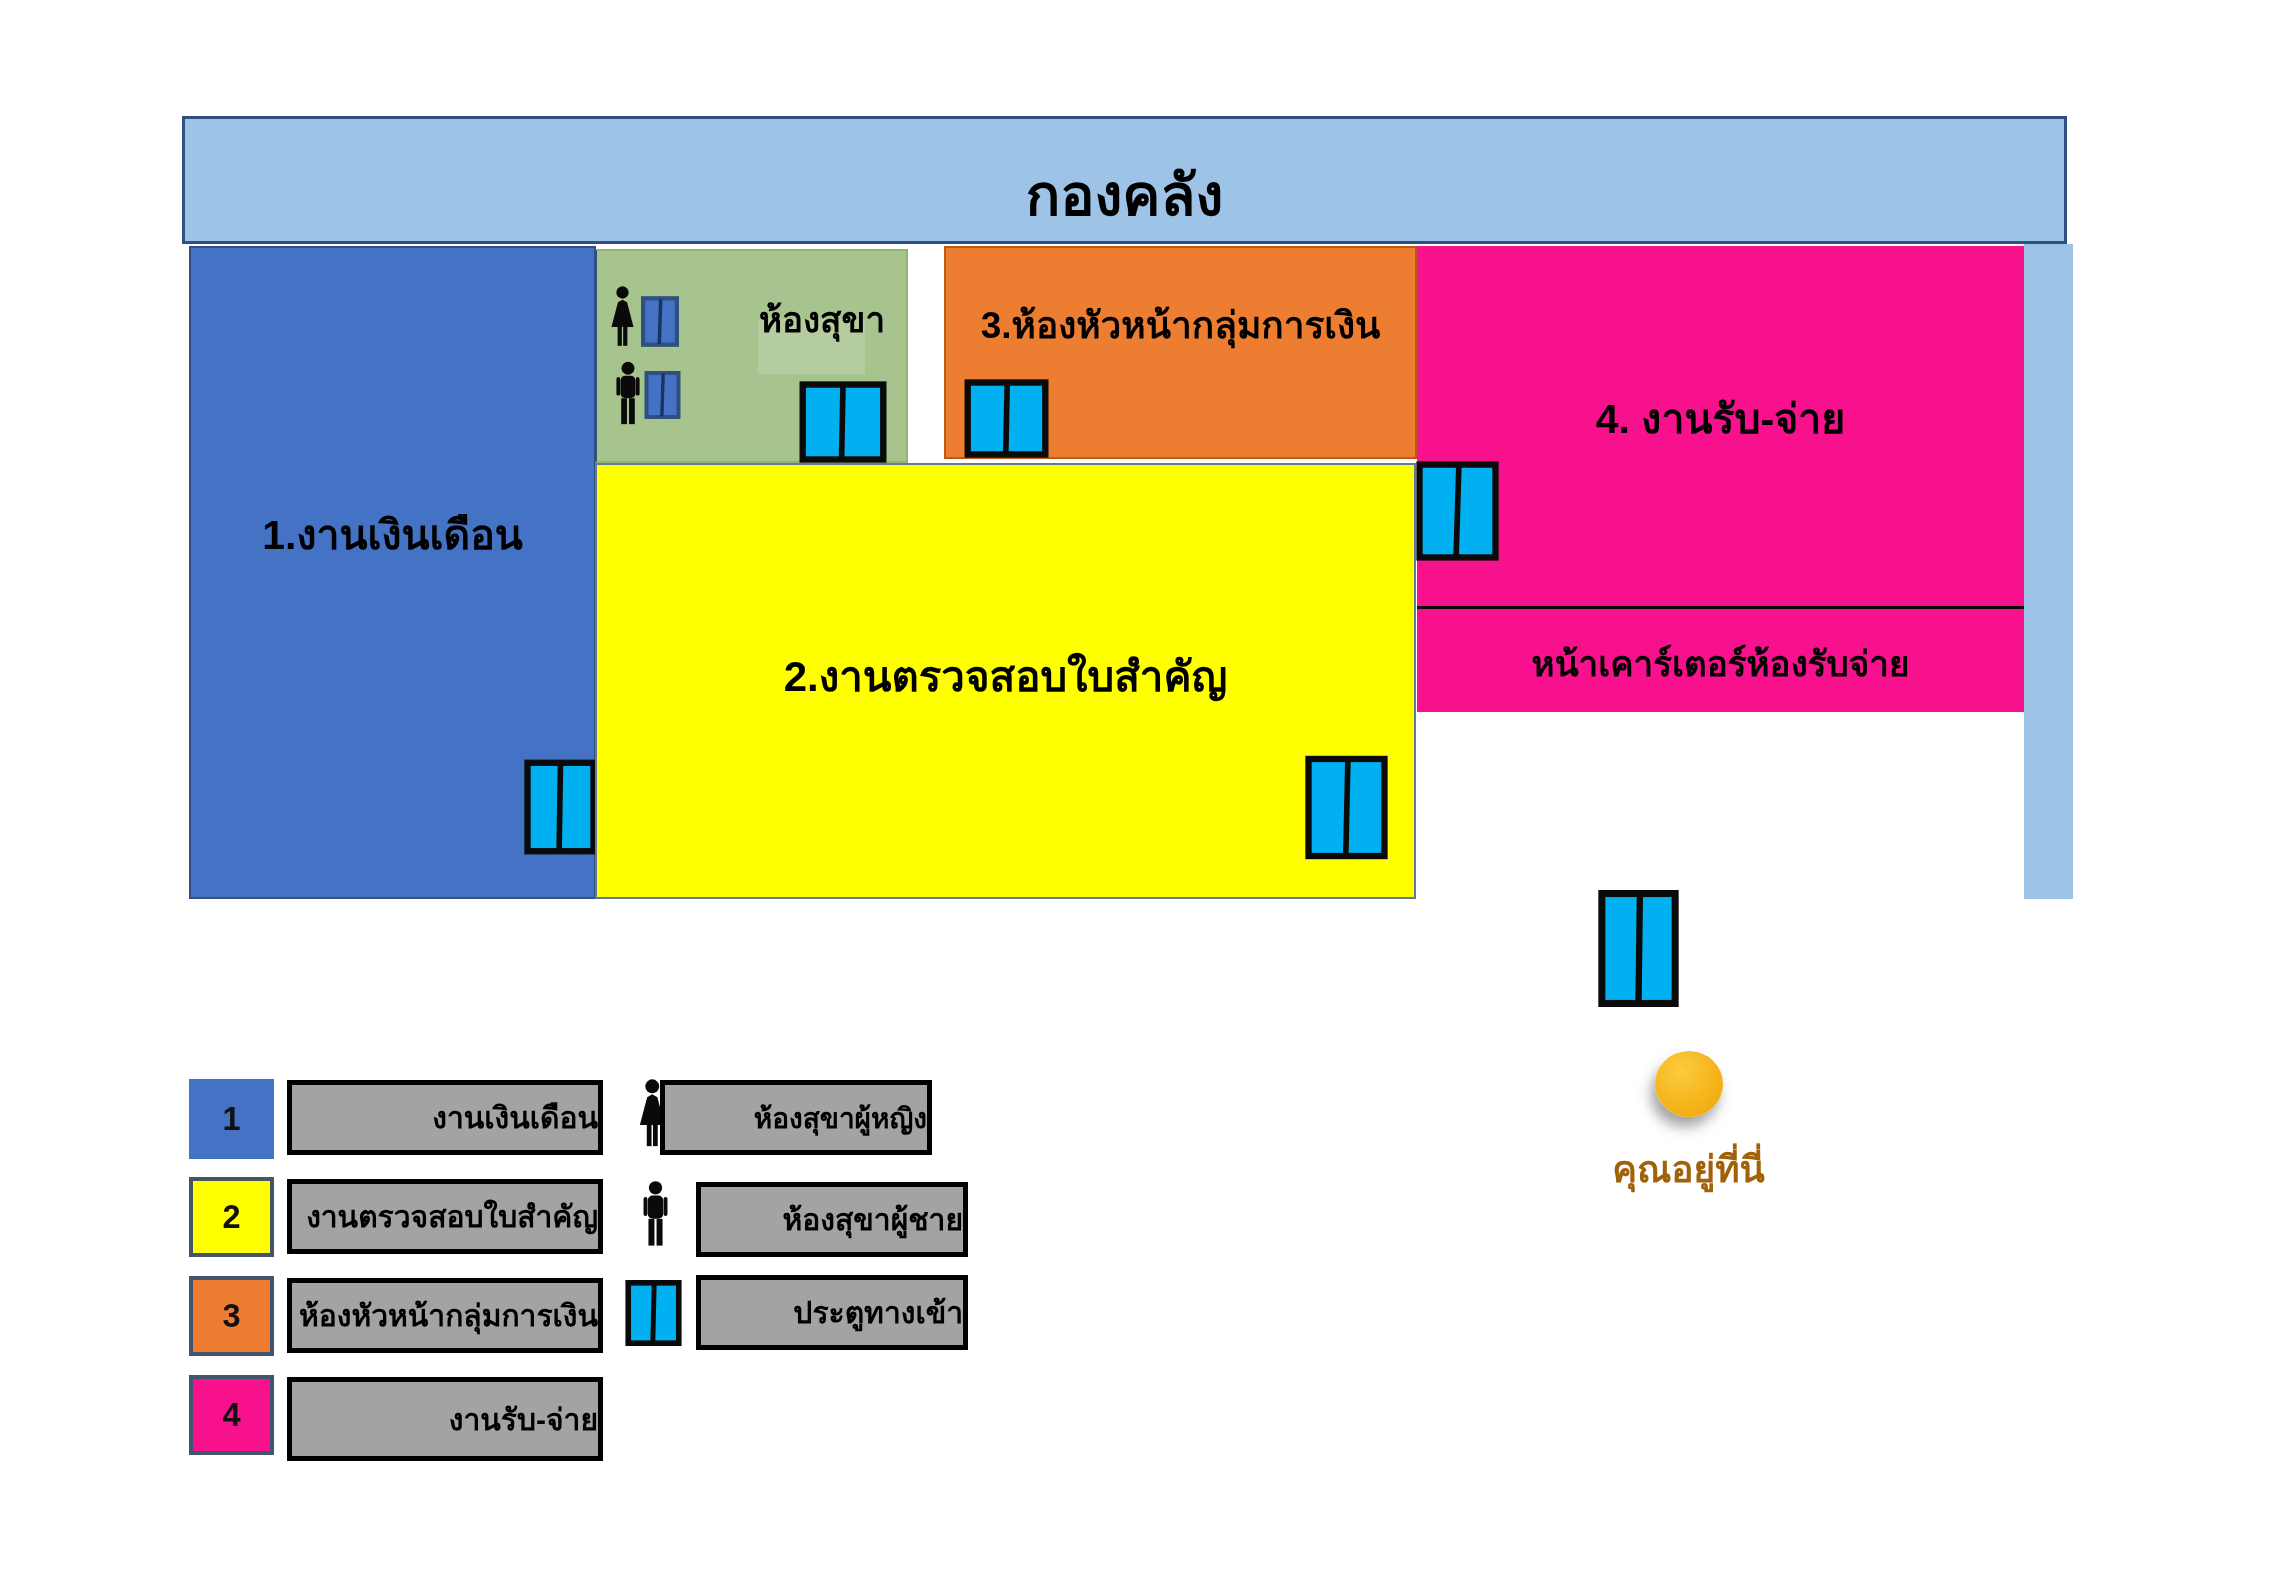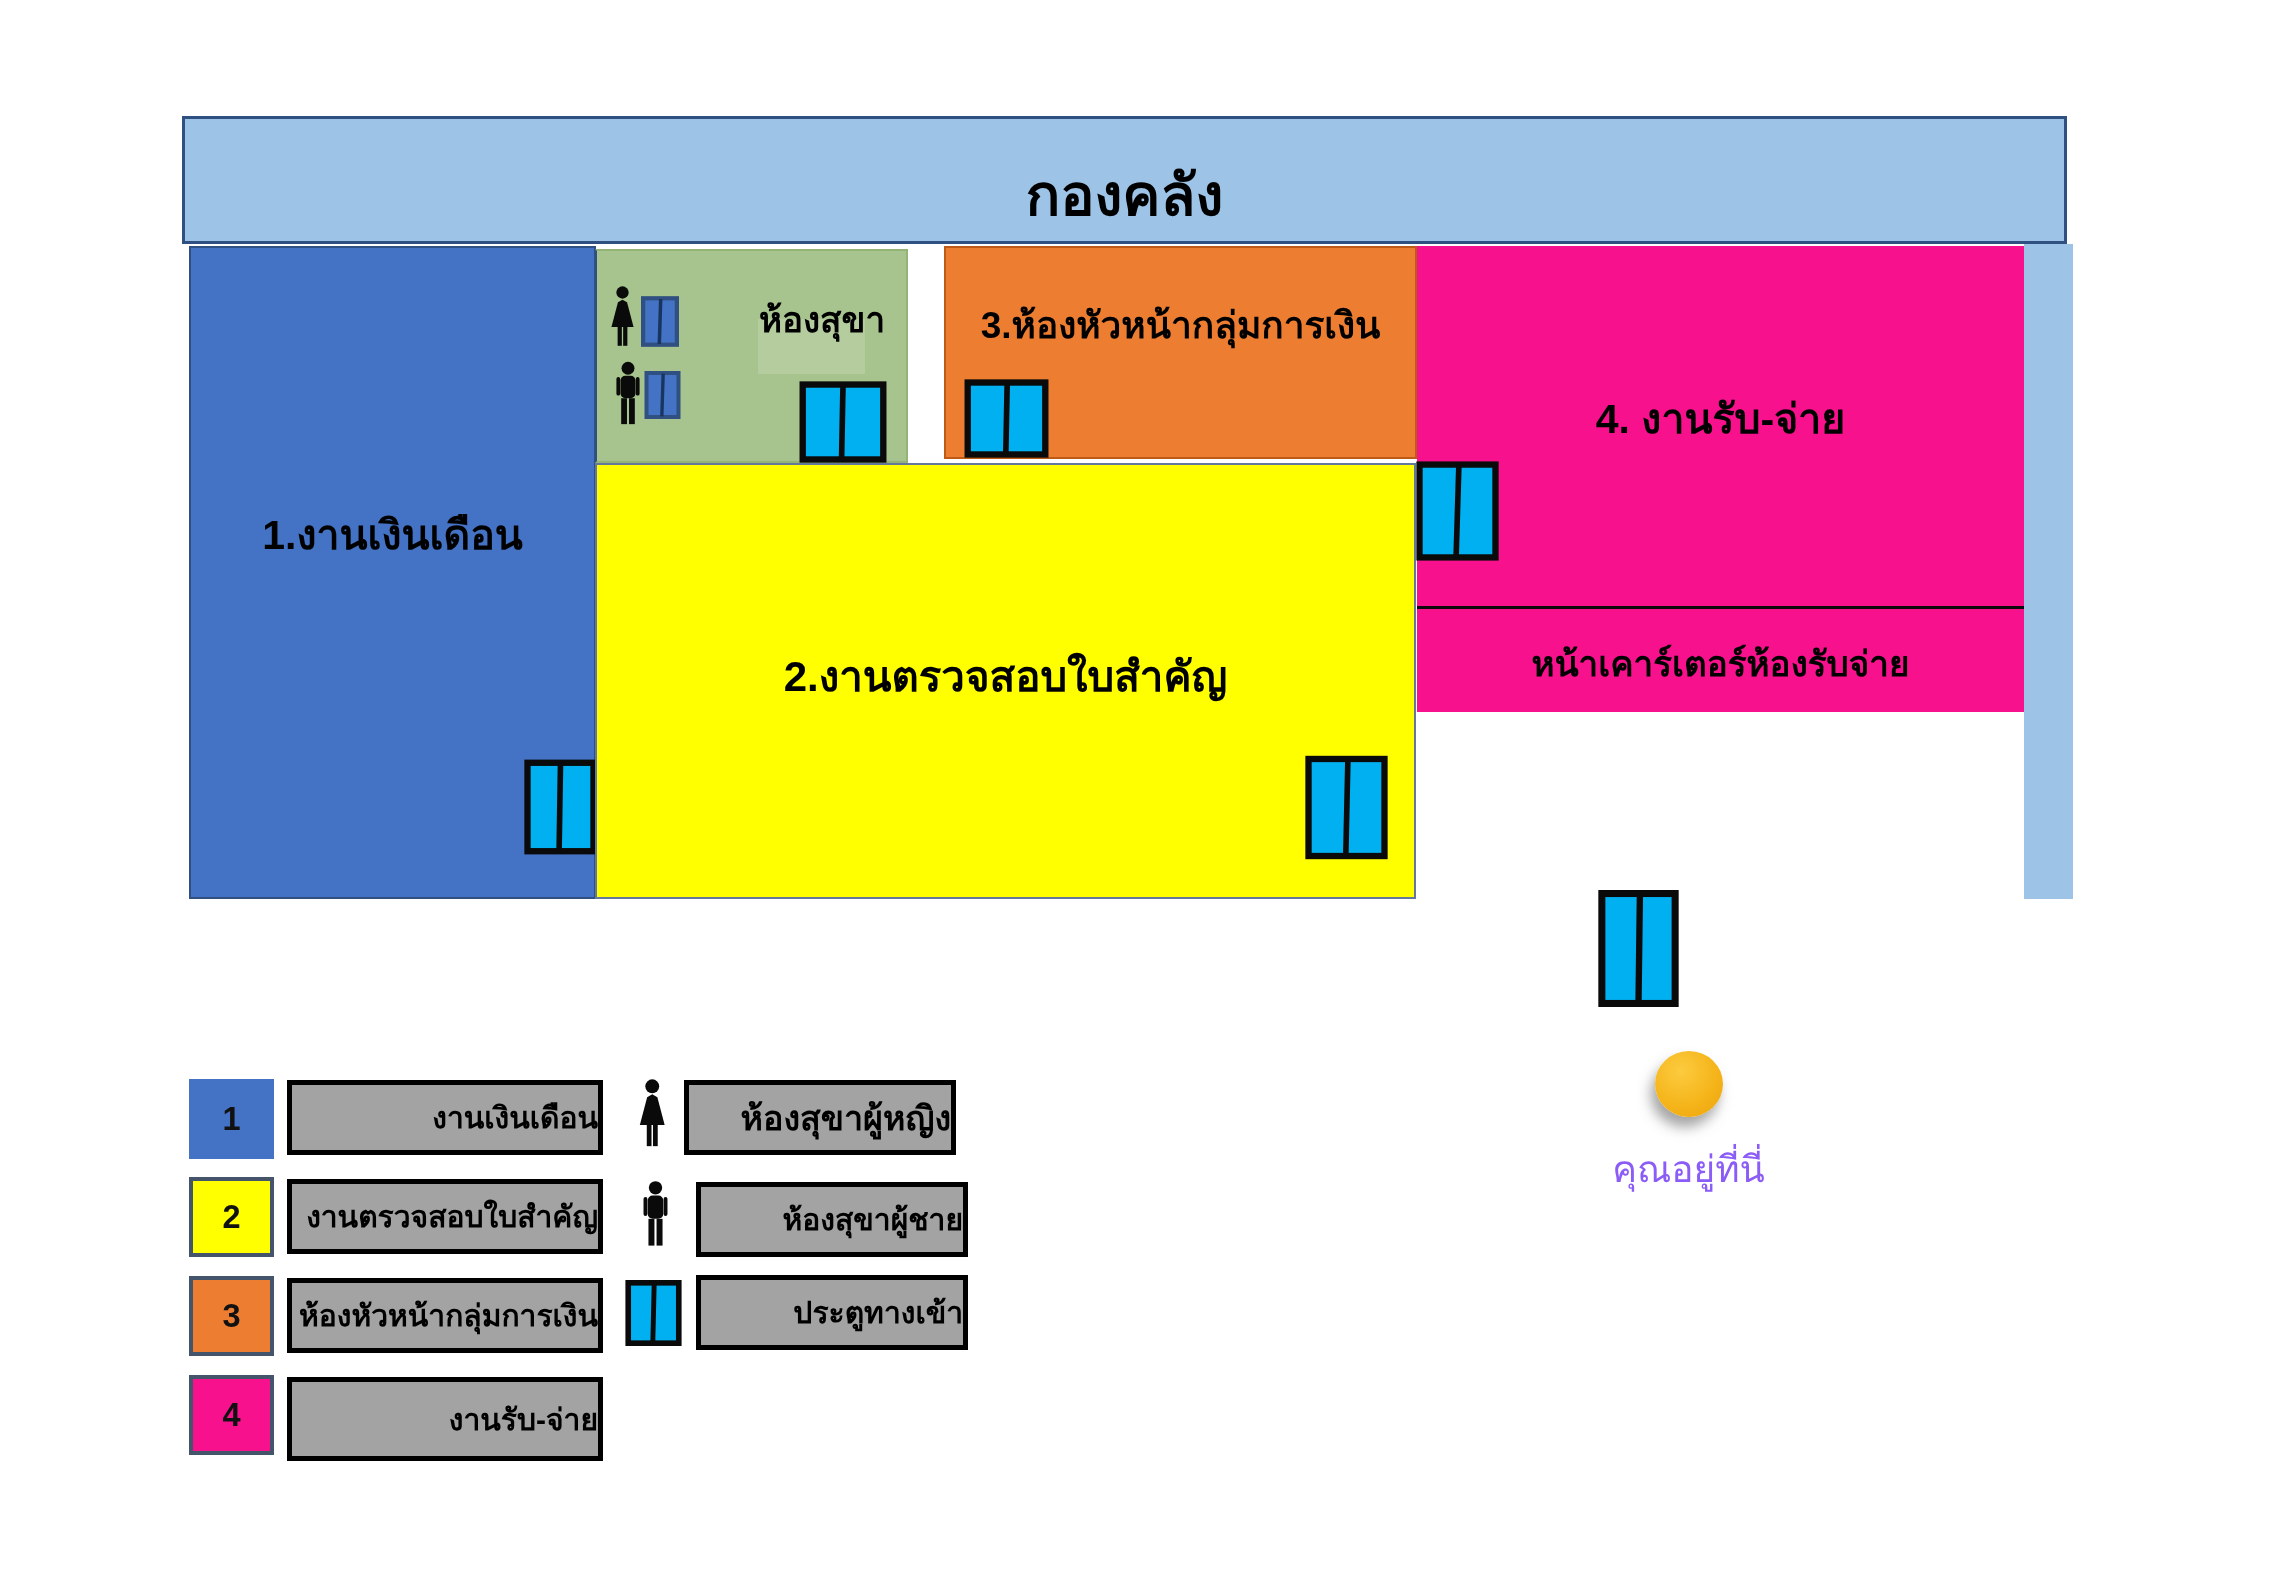--- a/index.html
+++ b/index.html
@@ -12,21 +12,21 @@
               font-weight:700;white-space:nowrap;}
   .door-svg{position:absolute;}
   .legend-box{position:absolute;background:#a3a3a3;border:5px solid #000;
               display:flex;align-items:center;justify-content:flex-end;
               font-weight:700;color:#000;box-sizing:border-box;white-space:nowrap;}
   .legend-square{position:absolute;display:flex;align-items:center;justify-content:center;
                  font-weight:600;color:#111;box-sizing:border-box;}
   .marker-circle{position:absolute;border-radius:50%;
                  background:radial-gradient(circle at 38% 30%, #FCCB3F 0%, #F5B51B 55%, #EDA30B 100%);
                  box-shadow:-4.2px 10px 12.7px rgba(90,90,90,.55);}
-  .yah-label{position:absolute;text-align:center;font-weight:400;color:#8b5cf6;}
+  .yah-label{position:absolute;text-align:center;font-weight:700;color:#a16207;}
 </style>
 </head>
 <body>
 
 <div id="canvas">
 
   <div class="abs band" style="left:182px;top:116px;width:1885px;height:128px;">
     <div class="room-label" style="top:31px;font-size:57px;">กองคลัง</div>
   </div>
 
@@ -139,21 +139,21 @@
   <div class="legend-box" style="left:287px;top:1377px;width:316px;height:84px;font-size:30px;">
     <span>งานรับ-จ่าย</span>
   </div>
 
   <svg class="abs" style="left:636px;top:1079px;" width="32.5" height="73" viewBox="0 0 44 100" fill="#0A0A0A">
     <circle cx="22" cy="10" r="9.5"></circle>
     <polygon points="22,21 29,25 39,63 5,63 15,25"></polygon>
     <rect x="14.5" y="63" width="6.5" height="29"></rect>
     <rect x="23" y="63" width="6.5" height="29"></rect>
   </svg>
-  <div class="legend-box" style="left:684px;top:1080px;width:272px;height:75px;font-size:34px;">
+  <div class="legend-box" style="left:660px;top:1080px;width:272px;height:75px;font-size:28px;">
     <span>ห้องสุขาผู้หญิง</span>
   </div>
 
   <svg class="abs" style="left:640px;top:1180px;" width="31" height="72" viewBox="0 0 44 100" fill="#0A0A0A">
     <circle cx="22" cy="10" r="9.5"></circle>
     <rect x="11" y="21" width="22" height="33" rx="7"></rect>
     <rect x="5" y="23" width="5.5" height="27" rx="2.7"></rect>
     <rect x="33.5" y="23" width="5.5" height="27" rx="2.7"></rect>
     <rect x="12" y="54" width="8.5" height="38"></rect>
     <rect x="23.5" y="54" width="8.5" height="38"></rect>

